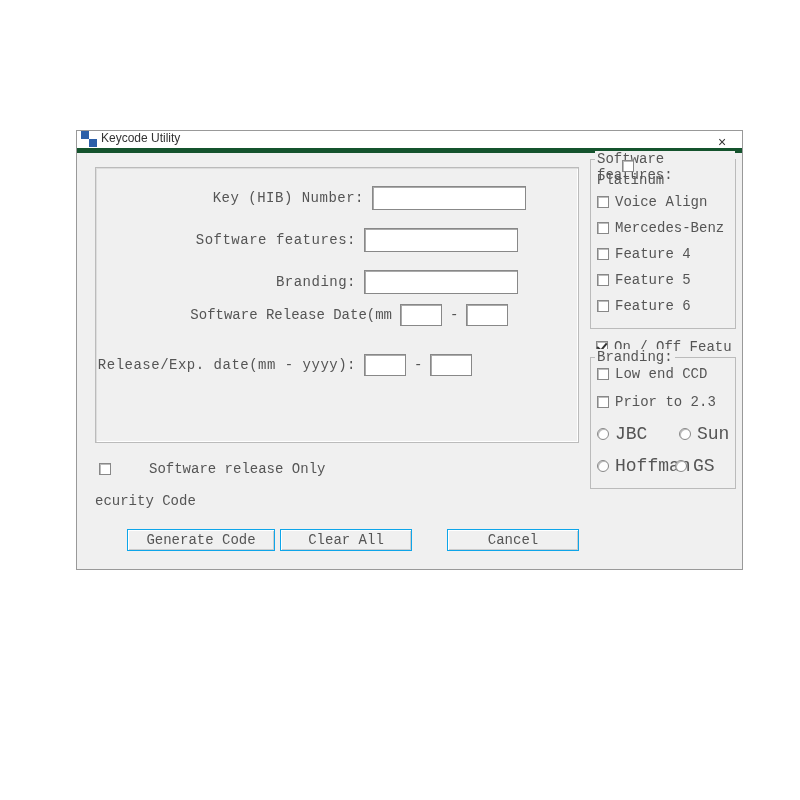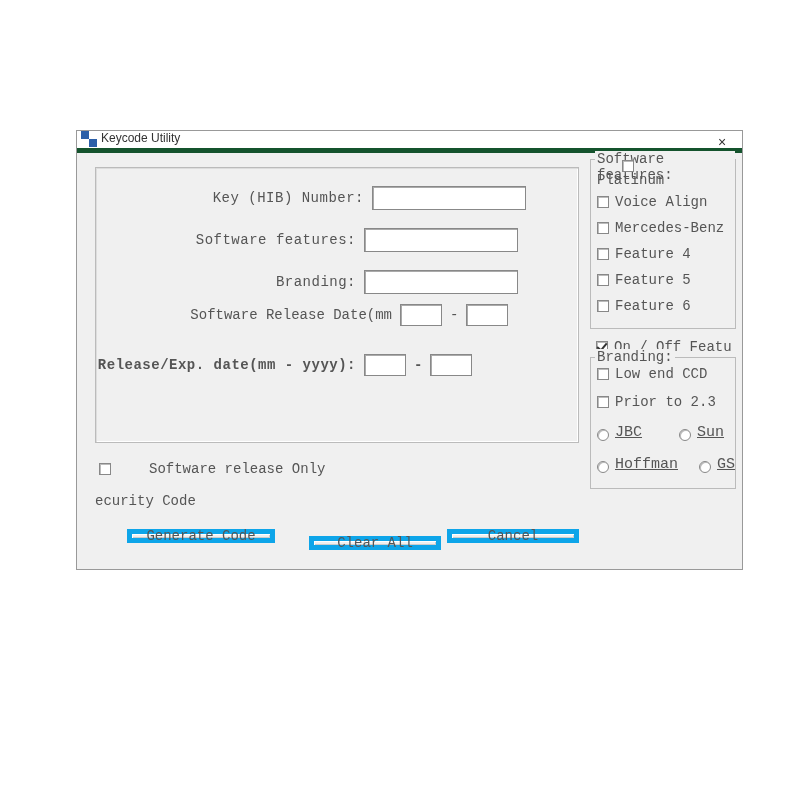--- a/index.html
+++ b/index.html
@@ -143,38 +143,37 @@
     left: 2px;
     top: -1px;
     width: 4px;
     height: 8px;
     border: solid #333;
     border-width: 0 2px 2px 0;
     transform: rotate(40deg);
   }
   .radio {
     display: flex;
-    align-items: flex-end;
-    font-size: 15px;
-    text-decoration: underline;
+    align-items: center;
+    font-size: 18px;
   }
   .radio-circle {
     width: 12px;
     height: 12px;
     border: 1px solid #888;
     border-radius: 50%;
     background: #fff;
     margin-right: 6px;
     box-shadow: inset 1px 1px 0 #bbb;
   }
   .btn {
     background: #f0f0f0;
-    border: 5px solid #0ea5e9;
+    border: 1px solid #0ea5e9;
     box-shadow: 1px 1px 0 #fff inset, -1px -1px 0 #ccc inset;
-    height: 14px;
+    height: 22px;
     display: flex;
     align-items: center;
     justify-content: center;
     font-family: "Courier New", monospace;
     font-size: 14px;
     color: #555;
     cursor: pointer;
   }
   .cut-label {
     position: absolute;
@@ -214,42 +213,42 @@
         <div class="multiline-label" style="width:260px;">
           <div>Software Release Date(mm</div>
         </div>
         <div style="margin-left:8px; display:flex; align-items:center;">
           <div class="smallfield"></div>
           <span class="dash">-</span>
           <div class="smallfield"></div>
         </div>
       </div>
 
-      <div class="row" style="left:0; top:186px; width:100%;font-weight:bold;">
+      <div class="row" style="left:0; top:186px; width:100%;">
         <div class="label" style="width:260px;">Release/Exp. date(mm - yyyy):</div>
         <div style="margin-left:8px; display:flex; align-items:center;">
           <div class="smallfield"></div>
           <span class="dash">-</span>
           <div class="smallfield"></div>
         </div>
       </div>
 
     </div>
 
     <div class="check" style="left:22px; top:308px;gap:32px;">
       <div class="check-box"></div>
       <span>Software release Only</span>
     </div>
 
     <div class="cut-label" style="left:18px; top:340px;">ecurity Code</div>
 
     <div class="btn" style="position:absolute; left:50px; top:376px; width:148px;">
       <span>Generate Code</span>
     </div>
-    <div class="btn" style="position:absolute; left:232px; top:376px; width:132px;margin-top:7px;">
+    <div class="btn" style="position:absolute; left:203px; top:376px; width:132px;">
       <span>Clear All</span>
     </div>
     <div class="btn" style="position:absolute; left:370px; top:376px; width:132px;">
       <span>Cancel</span>
     </div>
 
     <div class="groupbox" style="left:513px; top:6px; width:146px; height:170px;">
       <div class="groupbox-legend">Software features:</div>
       <div class="check" style="left:6px; top:0;flex-direction:column;">
         <div class="check-box"></div>
@@ -297,20 +296,20 @@
         <span>JBC</span>
       </div>
       <div class="radio" style="position:absolute; left:88px; top:66px;">
         <div class="radio-circle"></div>
         <span>Sun</span>
       </div>
       <div class="radio" style="position:absolute; left:6px; top:98px;">
         <div class="radio-circle"></div>
         <span>Hoffman</span>
       </div>
-      <div class="radio" style="position:absolute; left:108px; top:98px;">
+      <div class="radio" style="position:absolute; left:84px; top:98px;">
         <div class="radio-circle"></div>
         <span>GS</span>
       </div>
     </div>
 
   </div>
 </div>
 
 </body></html>

